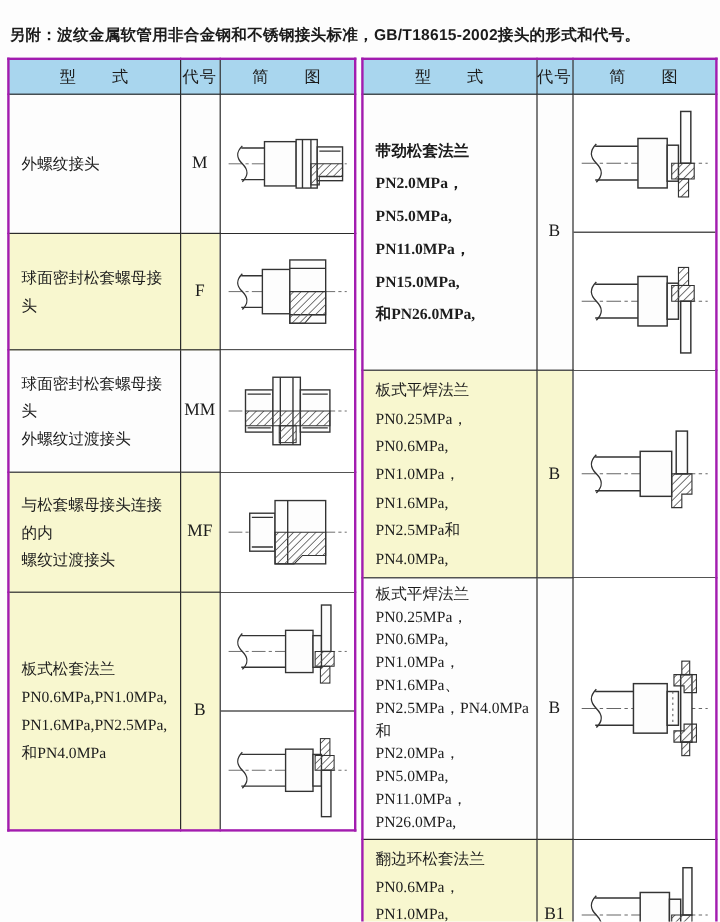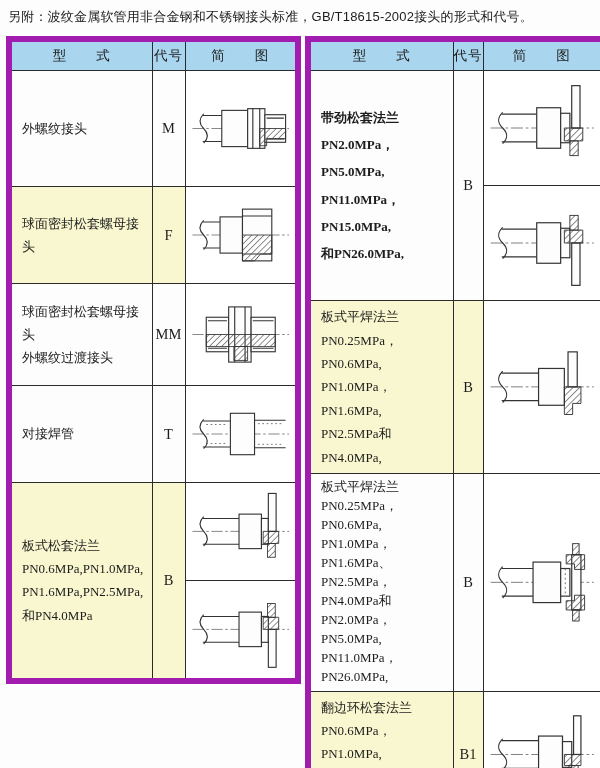--- a/index.html
+++ b/index.html
@@ -7,26 +7,26 @@
     --yl:#f8f7cf;
     --bd:#2b2b2b;
     --tx:#1c1c1c;
   }
   html,body{margin:0;padding:0;}
   body{
     width:600px;height:768px;overflow:hidden;background:#fdfdfd;
     font-family:"Liberation Serif","DejaVu Serif",serif;color:var(--tx);
   }
   .title{
-    padding:8px 6px 0 8px;
+    padding:20px 6px 0 8px;
     font-family:"Liberation Sans","DejaVu Sans",sans-serif;
-    font-weight:normal;font-size:13px;line-height:1.4;letter-spacing:0.2px;
+    font-weight:bold;font-size:13px;line-height:1.4;letter-spacing:0.2px;
   }
   .tables{display:flex;gap:4px;margin:10px 5px 0 6px;align-items:flex-start;}
-  table{border-collapse:collapse;table-layout:fixed;border:6px solid #a21caf;}
+  table{border-collapse:collapse;table-layout:fixed;border:2px solid #a21caf;}
   th,td{border:1px solid var(--bd);padding:0;vertical-align:middle;}
   th{
     background:var(--hdr);height:28px;font-weight:normal;font-size:13.5px;
     letter-spacing:1px;
   }
   td.type{
     font-size:13px;line-height:1.8;padding:4px 4px 4px 10px;
     white-space:pre-line;
   }
   td.code{text-align:center;font-size:14.5px;}
@@ -136,34 +136,35 @@
                       <rect class="fl" x="72" y="28" width="28" height="40"></rect>
                       <path class="ln" d="M74,32 h24 M74,64 h24"></path>
                       <path class="ht" d="M20,48 h80 v14 h-80 z"></path>
                       <rect class="ht" x="52" y="62" width="16" height="16"></rect>
                     </svg>
                   </div>
                 </div>
               </div>
             </td>
       </tr>
-      <tr style="height:97px">
-        <td class="type">对接焊管</td>
-        <td class="code">T</td>
-        <td class="diag">
-              <div class="fillbox">
-                <div class="sub">
-                  <div class="dwrap">
-                    <svg viewBox="0 0 120 96" preserveAspectRatio="xMidYMid meet">
-                      <line class="cl" x1="4" y1="48" x2="116" y2="48"></line>
-                      <path class="ln" d="M48,33 H16 M48,63 H16"></path>
-                      <path class="ln" d="M17,31 c-6,6 -6,11 0,17 c6,6 6,11 0,17"></path>
-                      <rect class="fl" x="48" y="24" width="28" height="48"></rect>
-                      <path class="ln" d="M76,32 H112 M76,64 H112"></path>
-                      <path class="dt" d="M80,36 H110 M80,60 H110 M20,37 H44 M20,59 H44"></path>
+      <tr class="hl" style="height:100px">
+        <td class="type">与松套螺母接头连接的内
+螺纹过渡接头</td>
+        <td class="code">MF</td>
+        <td class="diag">
+              <div class="fillbox">
+                <div class="sub">
+                  <div class="dwrap">
+                    <svg viewBox="0 0 120 96" preserveAspectRatio="xMidYMid meet">
+                      <line class="cl" x1="4" y1="48" x2="116" y2="48"></line>
+                      <rect class="fl" x="24" y="30" width="24" height="36"></rect>
+                      <path class="ln" d="M26,34 h20 M26,62 h20"></path>
+                      <rect class="fl" x="48" y="18" width="48" height="60"></rect>
+                      <path class="ln" d="M60,18 V78"></path>
+                      <path class="ht" d="M48,48 h48 v22 h-22 l-8,8 h-18 z"></path>
                     </svg>
                   </div>
                 </div>
               </div>
             </td>
       </tr>
       <tr class="hl" style="height:198px">
         <td class="type">板式松套法兰
 PN0.6MPa,PN1.0MPa,
 PN1.6MPa,PN2.5MPa,

